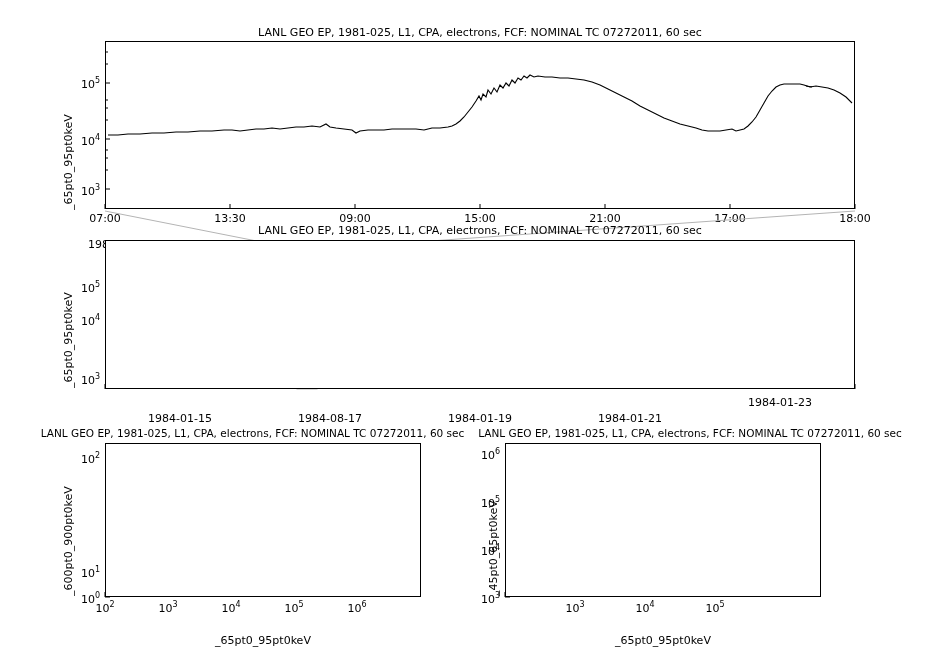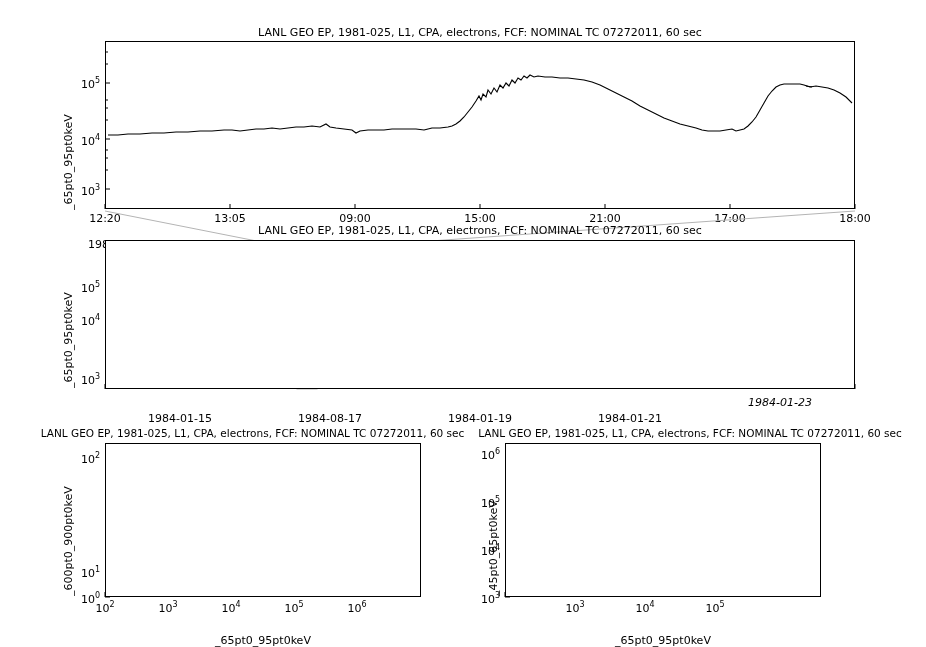--- a/index.html
+++ b/index.html
@@ -82,22 +82,22 @@
     <div class="panel-title" style="left:105px; top:26px; width:750px;">LANL GEO EP, 1981-025, L1, CPA, electrons, FCF: NOMINAL TC 07272011, 60 sec</div>
 
     <div class="axes" style="left:105px; top:41px; width:750px; height:168px;"></div>
 
     <div class="ylabel" style="left:62px; top:210px;">_65pt0_95pt0keV</div>
 
     <div class="tick-label-y" style="left:62px; top:183px; width:38px;"><span>10</span><span class="sup">3</span></div>
     <div class="tick-label-y" style="left:62px; top:133px; width:38px;"><span>10</span><span class="sup">4</span></div>
     <div class="tick-label-y" style="left:62px; top:76px; width:38px;"><span>10</span><span class="sup">5</span></div>
 
-    <div class="tick-label-x" style="left:80px; top:212px; width:50px;">12:20</div>
-    <div class="tick-label-x" style="left:205px; top:212px; width:50px;">13:05</div>
+    <div class="tick-label-x" style="left:80px; top:212px; width:50px;">07:00</div>
+    <div class="tick-label-x" style="left:205px; top:212px; width:50px;">13:30</div>
     <div class="tick-label-x" style="left:330px; top:212px; width:50px;">09:00</div>
     <div class="tick-label-x" style="left:455px; top:212px; width:50px;">15:00</div>
     <div class="tick-label-x" style="left:580px; top:212px; width:50px;">21:00</div>
     <div class="tick-label-x" style="left:705px; top:212px; width:50px;">17:00</div>
     <div class="tick-label-x" style="left:830px; top:212px; width:50px;">18:00</div>
 
     <div class="xlabel" style="left:88px; top:226px; width:90px; text-align:left;">1984-01-16</div>
   </div>
 
   <svg class="plotsvg" width="926" height="647" style="pointer-events:none;">
@@ -339,21 +339,21 @@
     <div class="ylabel" style="left:62px; top:388px;">_65pt0_95pt0keV</div>
 
     <div class="tick-label-y" style="left:62px; top:372px; width:38px;"><span>10</span><span class="sup">3</span></div>
     <div class="tick-label-y" style="left:62px; top:313px; width:38px;"><span>10</span><span class="sup">4</span></div>
     <div class="tick-label-y" style="left:62px; top:280px; width:38px;"><span>10</span><span class="sup">5</span></div>
 
     <div class="tick-label-x" style="left:145px; top:412px; width:70px;">1984-01-15</div>
     <div class="tick-label-x" style="left:295px; top:412px; width:70px;">1984-08-17</div>
     <div class="tick-label-x" style="left:445px; top:412px; width:70px;">1984-01-19</div>
     <div class="tick-label-x" style="left:595px; top:412px; width:70px;">1984-01-21</div>
-    <div class="tick-label-x" style="left:745px; top:396px; width:70px;font-style:italic;">1984-01-23</div>
+    <div class="tick-label-x" style="left:745px; top:396px; width:70px;">1984-01-23</div>
   </div>
 
   <div class="panel">
     <div class="panel-title" style="left:30px; top:427px; width:445px; font-size:10.5px;">LANL GEO EP, 1981-025, L1, CPA, electrons, FCF: NOMINAL TC 07272011, 60 sec</div>
 
     <div class="axes" style="left:105px; top:443px; width:316px; height:154px;"></div>
 
     <div class="ylabel" style="left:62px; top:596px;">_600pt0_900pt0keV</div>
 
     <div class="tick-label-y" style="left:62px; top:591px; width:38px;"><span>10</span><span class="sup">0</span></div>

